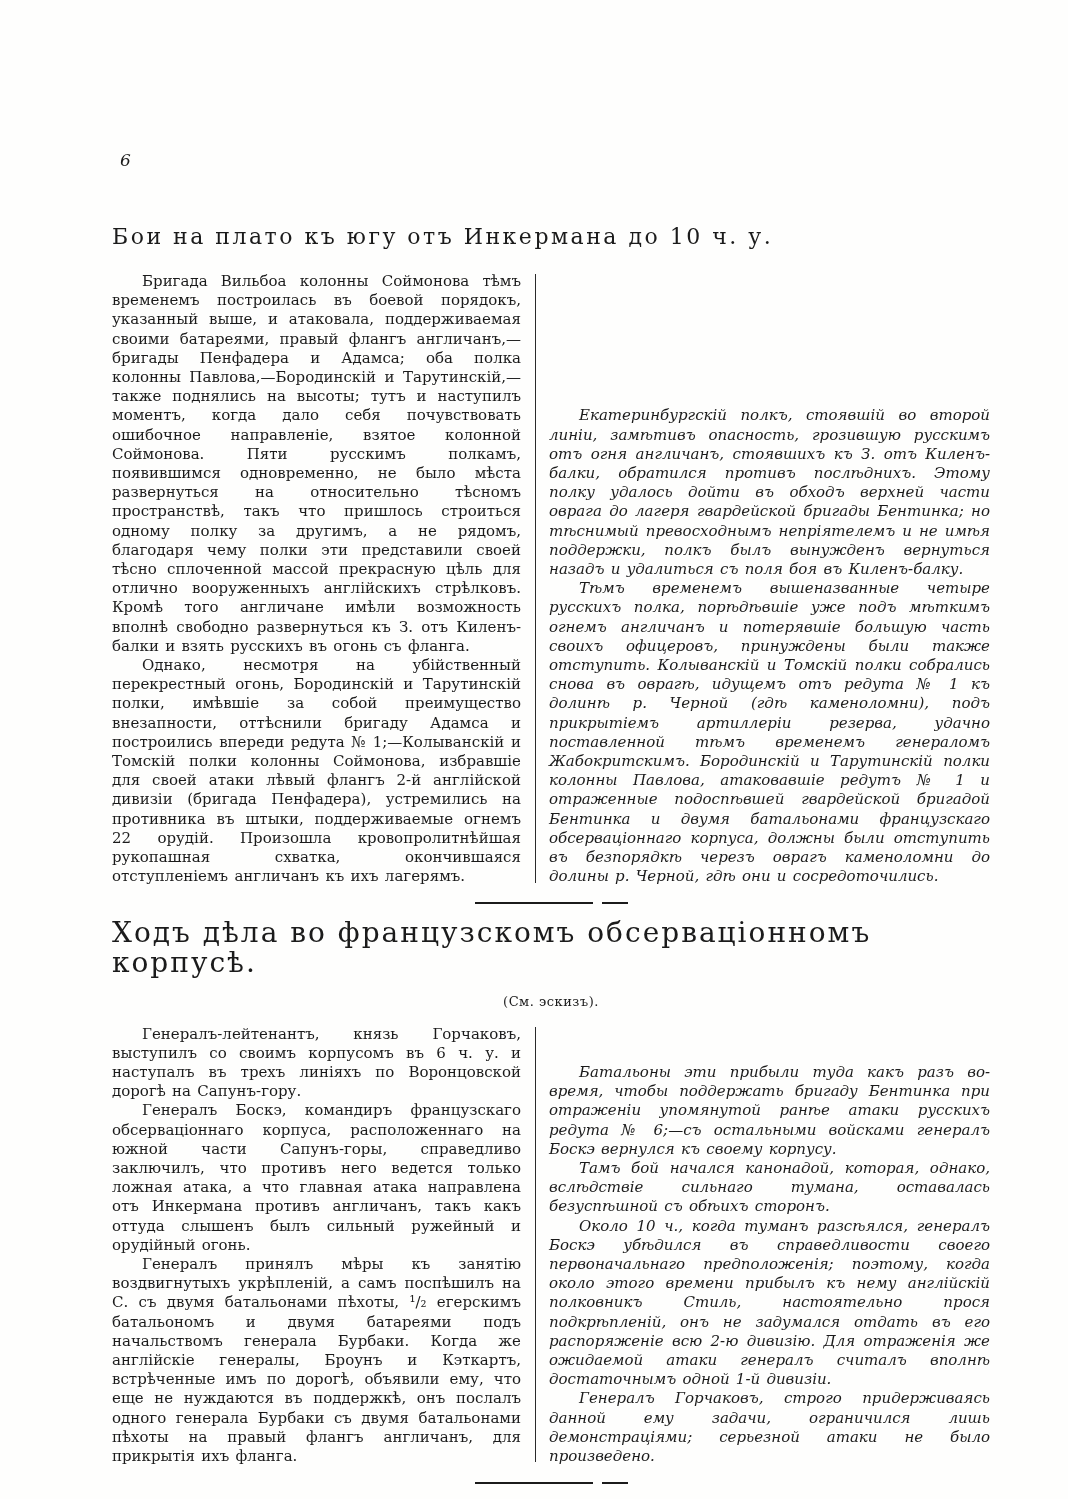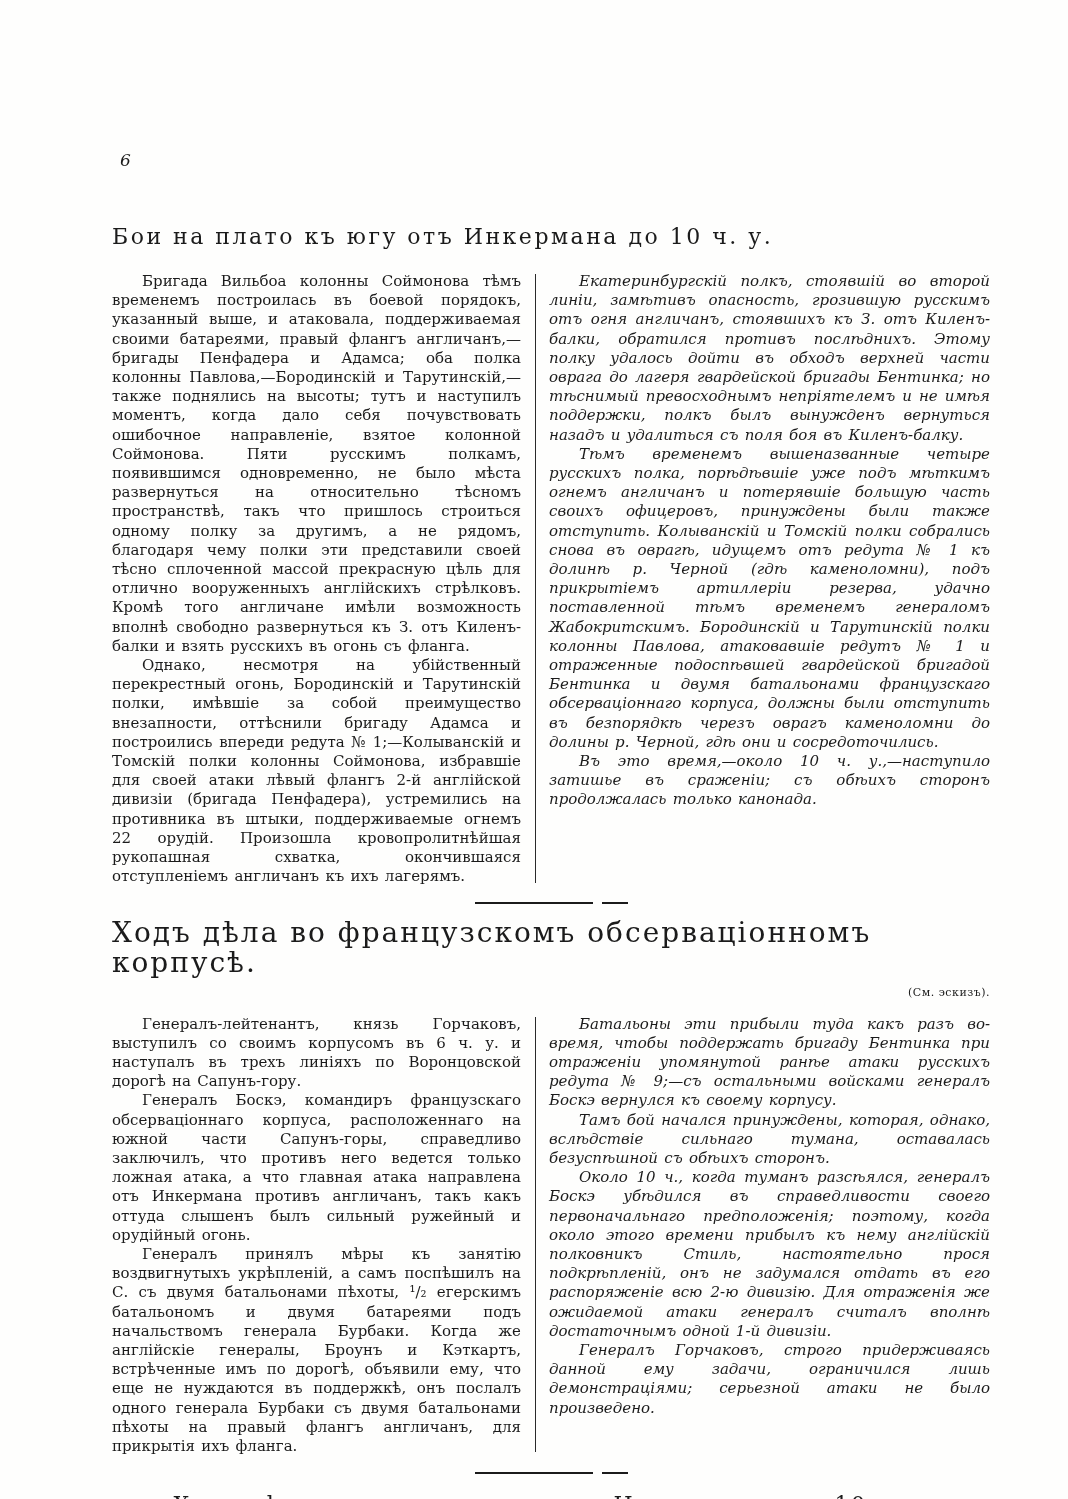--- a/index.html
+++ b/index.html
@@ -30,28 +30,28 @@
     margin: 0;
     text-align: left;
     font-weight: normal;
     font-size: 22px;
     letter-spacing: 2.5px;
     line-height: 30px;
   }
   .title.t2 { font-size: 28px; letter-spacing: 2px; }
   .title.t3 { width: 86%; margin: 0 auto; line-height: 36px; }
   .subtitle {
-    margin: 8px 0 0 0;
-    text-align: right;
-    font-size: 11px;
+    margin: 16px 0 0 0;
+    text-align: center;
+    font-size: 13px;
     letter-spacing: 0.5px;
   }
   .columns {
     display: flex;
-    align-items: flex-start;
+    align-items: flex-end;
     margin-top: 20px;
   }
   .col { flex: 1 1 0; }
   .col.c-left  { flex-basis: 408px; }
   .col.c-right { flex-basis: 440px; font-style: italic; }
   .vrule {
     width: 1px;
     background: #2a2a2a;
     margin: 2px 13px 4px 14px;
     align-self: stretch;
@@ -91,43 +91,42 @@
       <h1 class="title t1">Бои на плато къ югу отъ Инкермана до 10 ч. у.</h1>
       <div class="columns">
         <div class="col c-left">
           <p class="body-par">Бригада Вильбоа колонны Соймонова тѣмъ временемъ построилась въ боевой порядокъ, указанный выше, и атаковала, поддерживаемая своими батареями, правый флангъ англичанъ,—бригады Пенфадера и Адамса; оба полка колонны Павлова,—Бородинскій и Тарутинскій,—также поднялись на высоты; тутъ и наступилъ моментъ, когда дало себя почувствовать ошибочное направленіе, взятое колонной Соймонова. Пяти русскимъ полкамъ, появившимся одновременно, не было мѣста развернуться на относительно тѣсномъ пространствѣ, такъ что пришлось строиться одному полку за другимъ, а не рядомъ, благодаря чему полки эти представили своей тѣсно сплоченной массой прекрасную цѣль для отлично вооруженныхъ англійскихъ стрѣлковъ. Кромѣ того англичане имѣли возможность вполнѣ свободно развернуться къ З. отъ Киленъ-балки и взять русскихъ въ огонь съ фланга.</p>
           <p class="body-par">Однако, несмотря на убійственный перекрестный огонь, Бородинскій и Тарутинскій полки, имѣвшіе за собой преимущество внезапности, оттѣснили бригаду Адамса и построились впереди редута № 1;—Колыванскій и Томскій полки колонны Соймонова, избравшіе для своей атаки лѣвый флангъ 2-й англійской дивизіи (бригада Пенфадера), устремились на противника въ штыки, поддерживаемые огнемъ 22 орудій. Произошла кровопролитнѣйшая рукопашная схватка, окончившаяся отступленіемъ англичанъ къ ихъ лагерямъ.</p>
         </div>
         <div class="vrule"></div>
         <div class="col c-right">
           <p class="body-par">Екатеринбургскій полкъ, стоявшій во второй линіи, замѣтивъ опасность, грозившую русскимъ отъ огня англичанъ, стоявшихъ къ З. отъ Киленъ-балки, обратился противъ послѣднихъ. Этому полку удалось дойти въ обходъ верхней части оврага до лагеря гвардейской бригады Бентинка; но тѣснимый превосходнымъ непріятелемъ и не имѣя поддержки, полкъ былъ вынужденъ вернуться назадъ и удалиться съ поля боя въ Киленъ-балку.</p>
           <p class="body-par">Тѣмъ временемъ вышеназванные четыре русскихъ полка, порѣдѣвшіе уже подъ мѣткимъ огнемъ англичанъ и потерявшіе большую часть своихъ офицеровъ, принуждены были также отступить. Колыванскій и Томскій полки собрались снова въ оврагѣ, идущемъ отъ редута № 1 къ долинѣ р. Черной (гдѣ каменоломни), подъ прикрытіемъ артиллеріи резерва, удачно поставленной тѣмъ временемъ генераломъ Жабокритскимъ. Бородинскій и Тарутинскій полки колонны Павлова, атаковавшіе редутъ № 1 и отраженные подоспѣвшей гвардейской бригадой Бентинка и двумя батальонами французскаго обсерваціоннаго корпуса, должны были отступить въ безпорядкѣ черезъ оврагъ каменоломни до долины р. Черной, гдѣ они и сосредоточились.</p>
-          <p class="body-par">Въ это время,—около 10 ч. у.,—наступило затишье въ сраженіи; съ обѣихъ сторонъ продолжалась только канонада.</p>
         </div>
       </div>
     </section>
 
     <div class="hrule">
       <span class="seg long"></span>
       <span class="seg short"></span>
     </div>
 
     <section class="sec-gap2">
       <h2 class="title t2">Ходъ дѣла во французскомъ обсерваціонномъ корпусѣ.</h2>
       <p class="subtitle">(См. эскизъ).</p>
       <div class="columns">
         <div class="col c-left">
           <p class="body-par">Генералъ-лейтенантъ, князь Горчаковъ, выступилъ со своимъ корпусомъ въ 6 ч. у. и наступалъ въ трехъ линіяхъ по Воронцовской дорогѣ на Сапунъ-гору.</p>
           <p class="body-par">Генералъ Боскэ, командиръ французскаго обсерваціоннаго корпуса, расположеннаго на южной части Сапунъ-горы, справедливо заключилъ, что противъ него ведется только ложная атака, а что главная атака направлена отъ Инкермана противъ англичанъ, такъ какъ оттуда слышенъ былъ сильный ружейный и орудійный огонь.</p>
           <p class="body-par">Генералъ принялъ мѣры къ занятію воздвигнутыхъ укрѣпленій, а самъ поспѣшилъ на С. съ двумя батальонами пѣхоты, ¹/₂ егерскимъ батальономъ и двумя батареями подъ начальствомъ генерала Бурбаки. Когда же англійскіе генералы, Броунъ и Кэткартъ, встрѣченные имъ по дорогѣ, объявили ему, что еще не нуждаются въ поддержкѣ, онъ послалъ одного генерала Бурбаки съ двумя батальонами пѣхоты на правый флангъ англичанъ, для прикрытія ихъ фланга.</p>
         </div>
         <div class="vrule"></div>
         <div class="col c-right">
-          <p class="body-par">Батальоны эти прибыли туда какъ разъ во-время, чтобы поддержать бригаду Бентинка при отраженіи упомянутой ранѣе атаки русскихъ редута № 9;—съ остальными войсками генералъ Боскэ вернулся къ своему корпусу.</p>
-          <p class="body-par">Тамъ бой начался принуждены, которая, однако, вслѣдствіе сильнаго тумана, оставалась безуспѣшной съ обѣихъ сторонъ.</p>
+          <p class="body-par">Батальоны эти прибыли туда какъ разъ во-время, чтобы поддержать бригаду Бентинка при отраженіи упомянутой ранѣе атаки русскихъ редута № 6;—съ остальными войсками генералъ Боскэ вернулся къ своему корпусу.</p>
+          <p class="body-par">Тамъ бой начался канонадой, которая, однако, вслѣдствіе сильнаго тумана, оставалась безуспѣшной съ обѣихъ сторонъ.</p>
           <p class="body-par">Около 10 ч., когда туманъ разсѣялся, генералъ Боскэ убѣдился въ справедливости своего первоначальнаго предположенія; поэтому, когда около этого времени прибылъ къ нему англійскій полковникъ Стиль, настоятельно прося подкрѣпленій, онъ не задумался отдать въ его распоряженіе всю 2-ю дивизію. Для отраженія же ожидаемой атаки генералъ считалъ вполнѣ достаточнымъ одной 1-й дивизіи.</p>
           <p class="body-par">Генералъ Горчаковъ, строго придерживаясь данной ему задачи, ограничился лишь демонстраціями; серьезной атаки не было произведено.</p>
         </div>
       </div>
     </section>
 
     <div class="hrule">
       <span class="seg long"></span>
       <span class="seg short"></span>
     </div>

